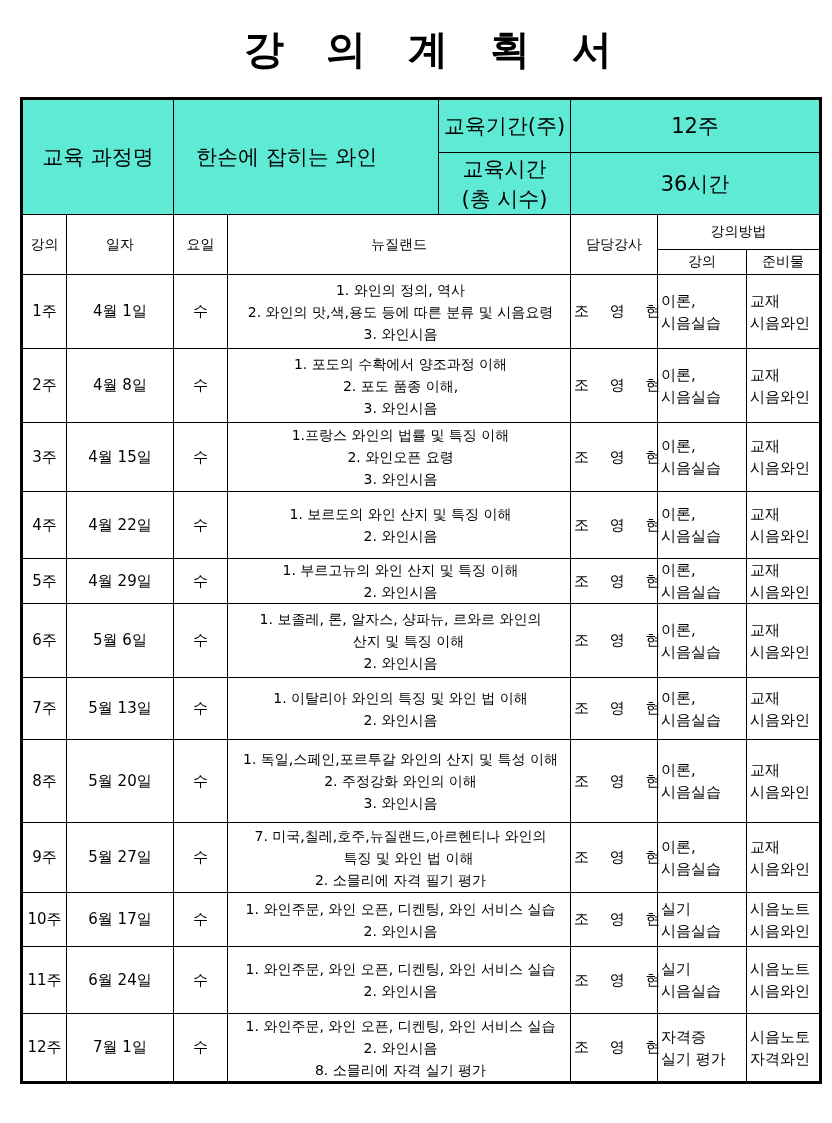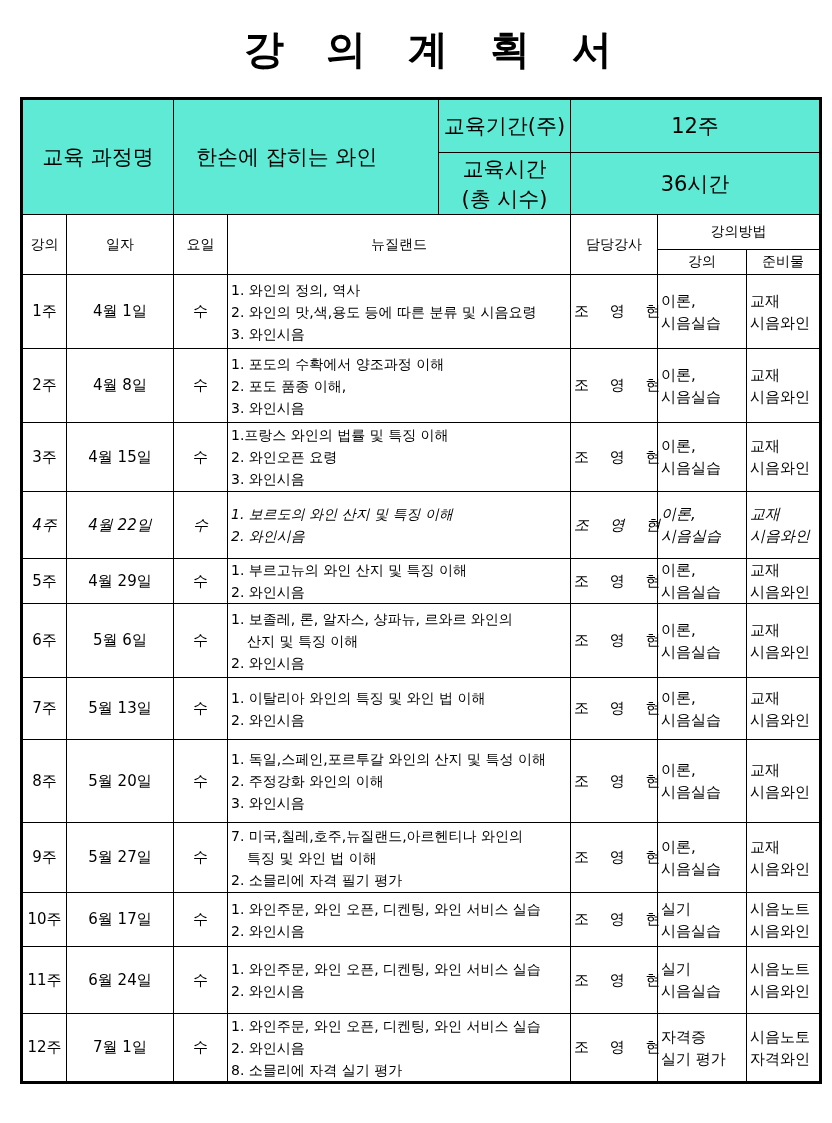--- a/index.html
+++ b/index.html
@@ -8,21 +8,21 @@
   .title { position: absolute; left: 0; top: 22px; width: 824px; text-align: center;
            font-size: 40px; font-weight: bold; letter-spacing: 42px; padding-left: 16px; }
   .title span { display: inline-block; }
   table.plan { position: absolute; left: 20px; top: 97px; width: 799px;
                border-collapse: collapse; table-layout: fixed; }
   table.plan td { border: 1px solid #000; padding: 0; vertical-align: middle; }
   .lav { background: #5eead4; }
   .hdr-big { font-size: 21px; text-align: center; }
   .colhdr { font-size: 14px; text-align: center; }
   .c { text-align: center; font-size: 15px; }
-  .content { font-size: 14px; line-height: 22px; padding-left: 3px !important; text-align: left; }
+  .content { font-size: 14px; line-height: 22px; padding-left: 3px !important; text-align: center; }
   .content div { white-space: nowrap; }
   .indent { padding-left: 16px; }
   .method { font-size: 15px; line-height: 22px; padding-left: 3px !important; text-align: left; white-space: nowrap; }
   .instr { font-size: 15px; text-align: left; padding-left: 3px !important; letter-spacing: 8px; white-space: nowrap; margin-top: 23px; }
   .lb { border-left: 3px solid #000 !important; }
   .rb { border-right: 3px solid #000 !important; }
   .bb { border-bottom: 3px solid #000 !important; }
   .tb { border-top: 3px solid #000 !important; }
 </style>
 </head>
@@ -121,21 +121,21 @@
         <td class="instr">조 영 현</td>
         <td class="method">
           <div>이론,</div>
           <div>시음실습</div>
         </td>
         <td class="method rb">
           <div>교재</div>
           <div>시음와인</div>
         </td>
       </tr>
-      <tr style="height: 67px; font-style: italic;">
+      <tr style="height: 67px;">
         <td class="c lb">4주</td>
         <td class="c">4월 22일</td>
         <td class="c">수</td>
         <td class="content" colspan="2">
           <div>1. 보르도의 와인 산지 및  특징 이해</div>
           <div>2. 와인시음</div>
         </td>
         <td class="instr">조 영 현</td>
         <td class="method">
           <div>이론,</div>

